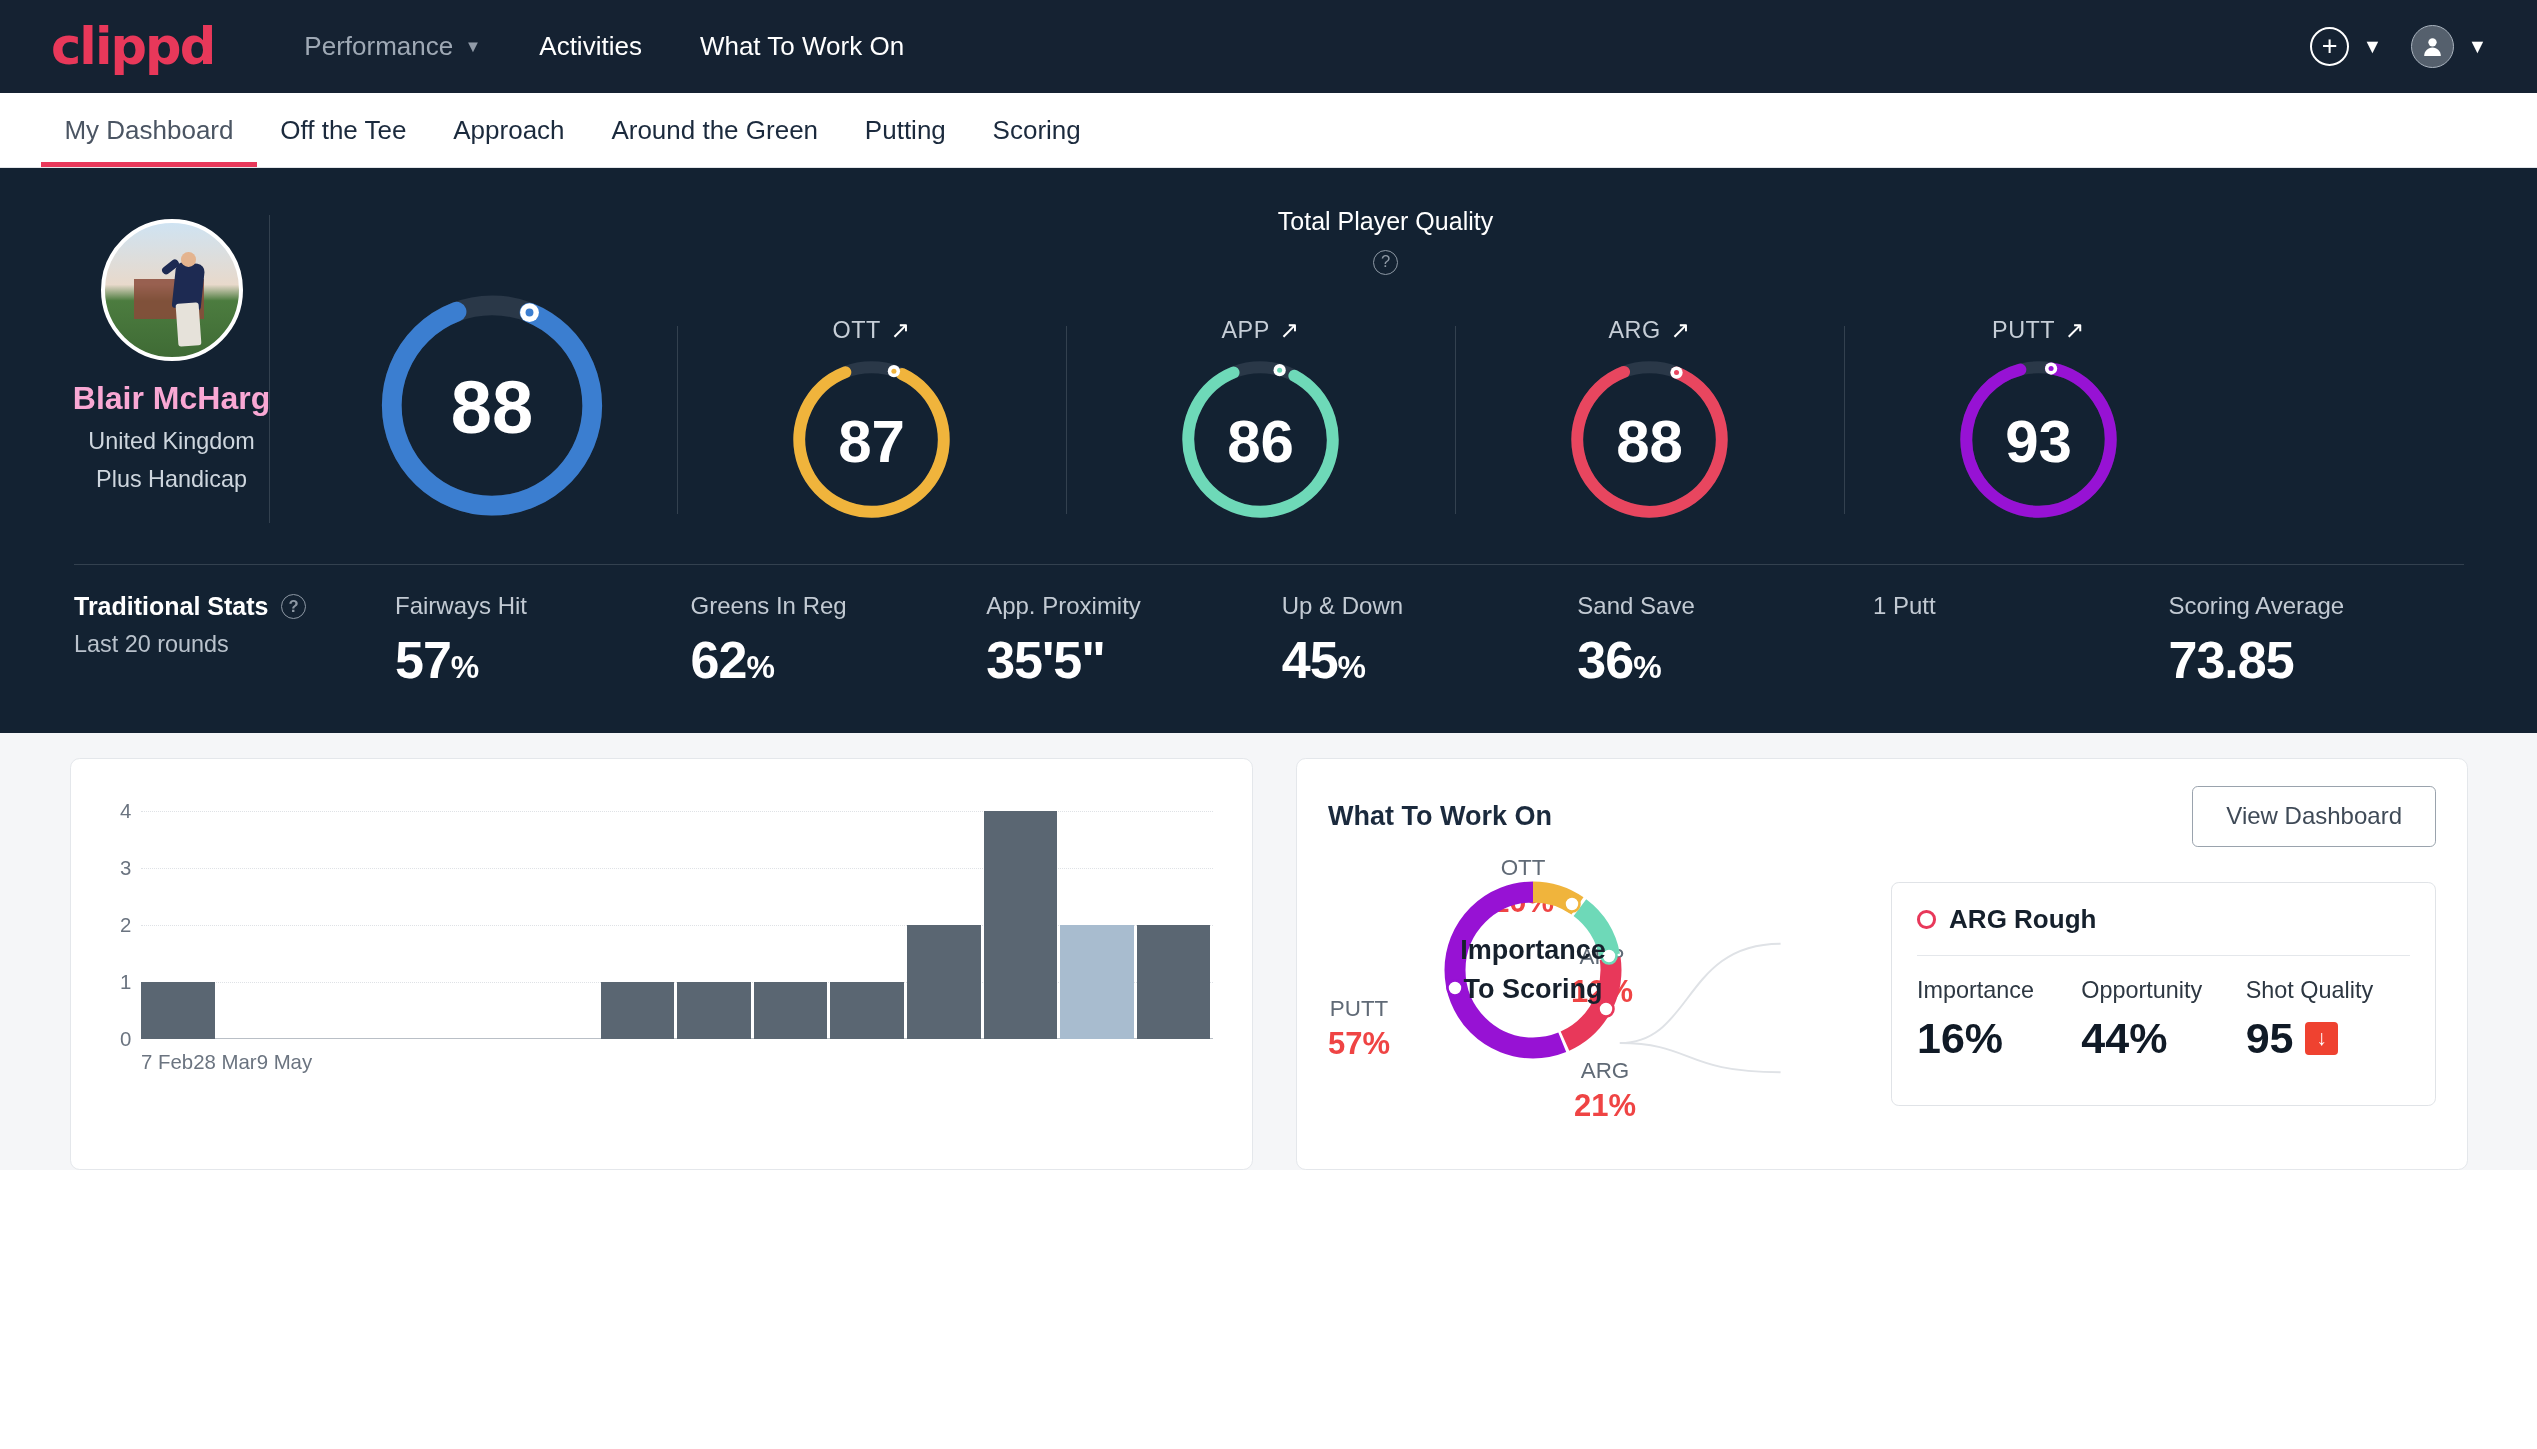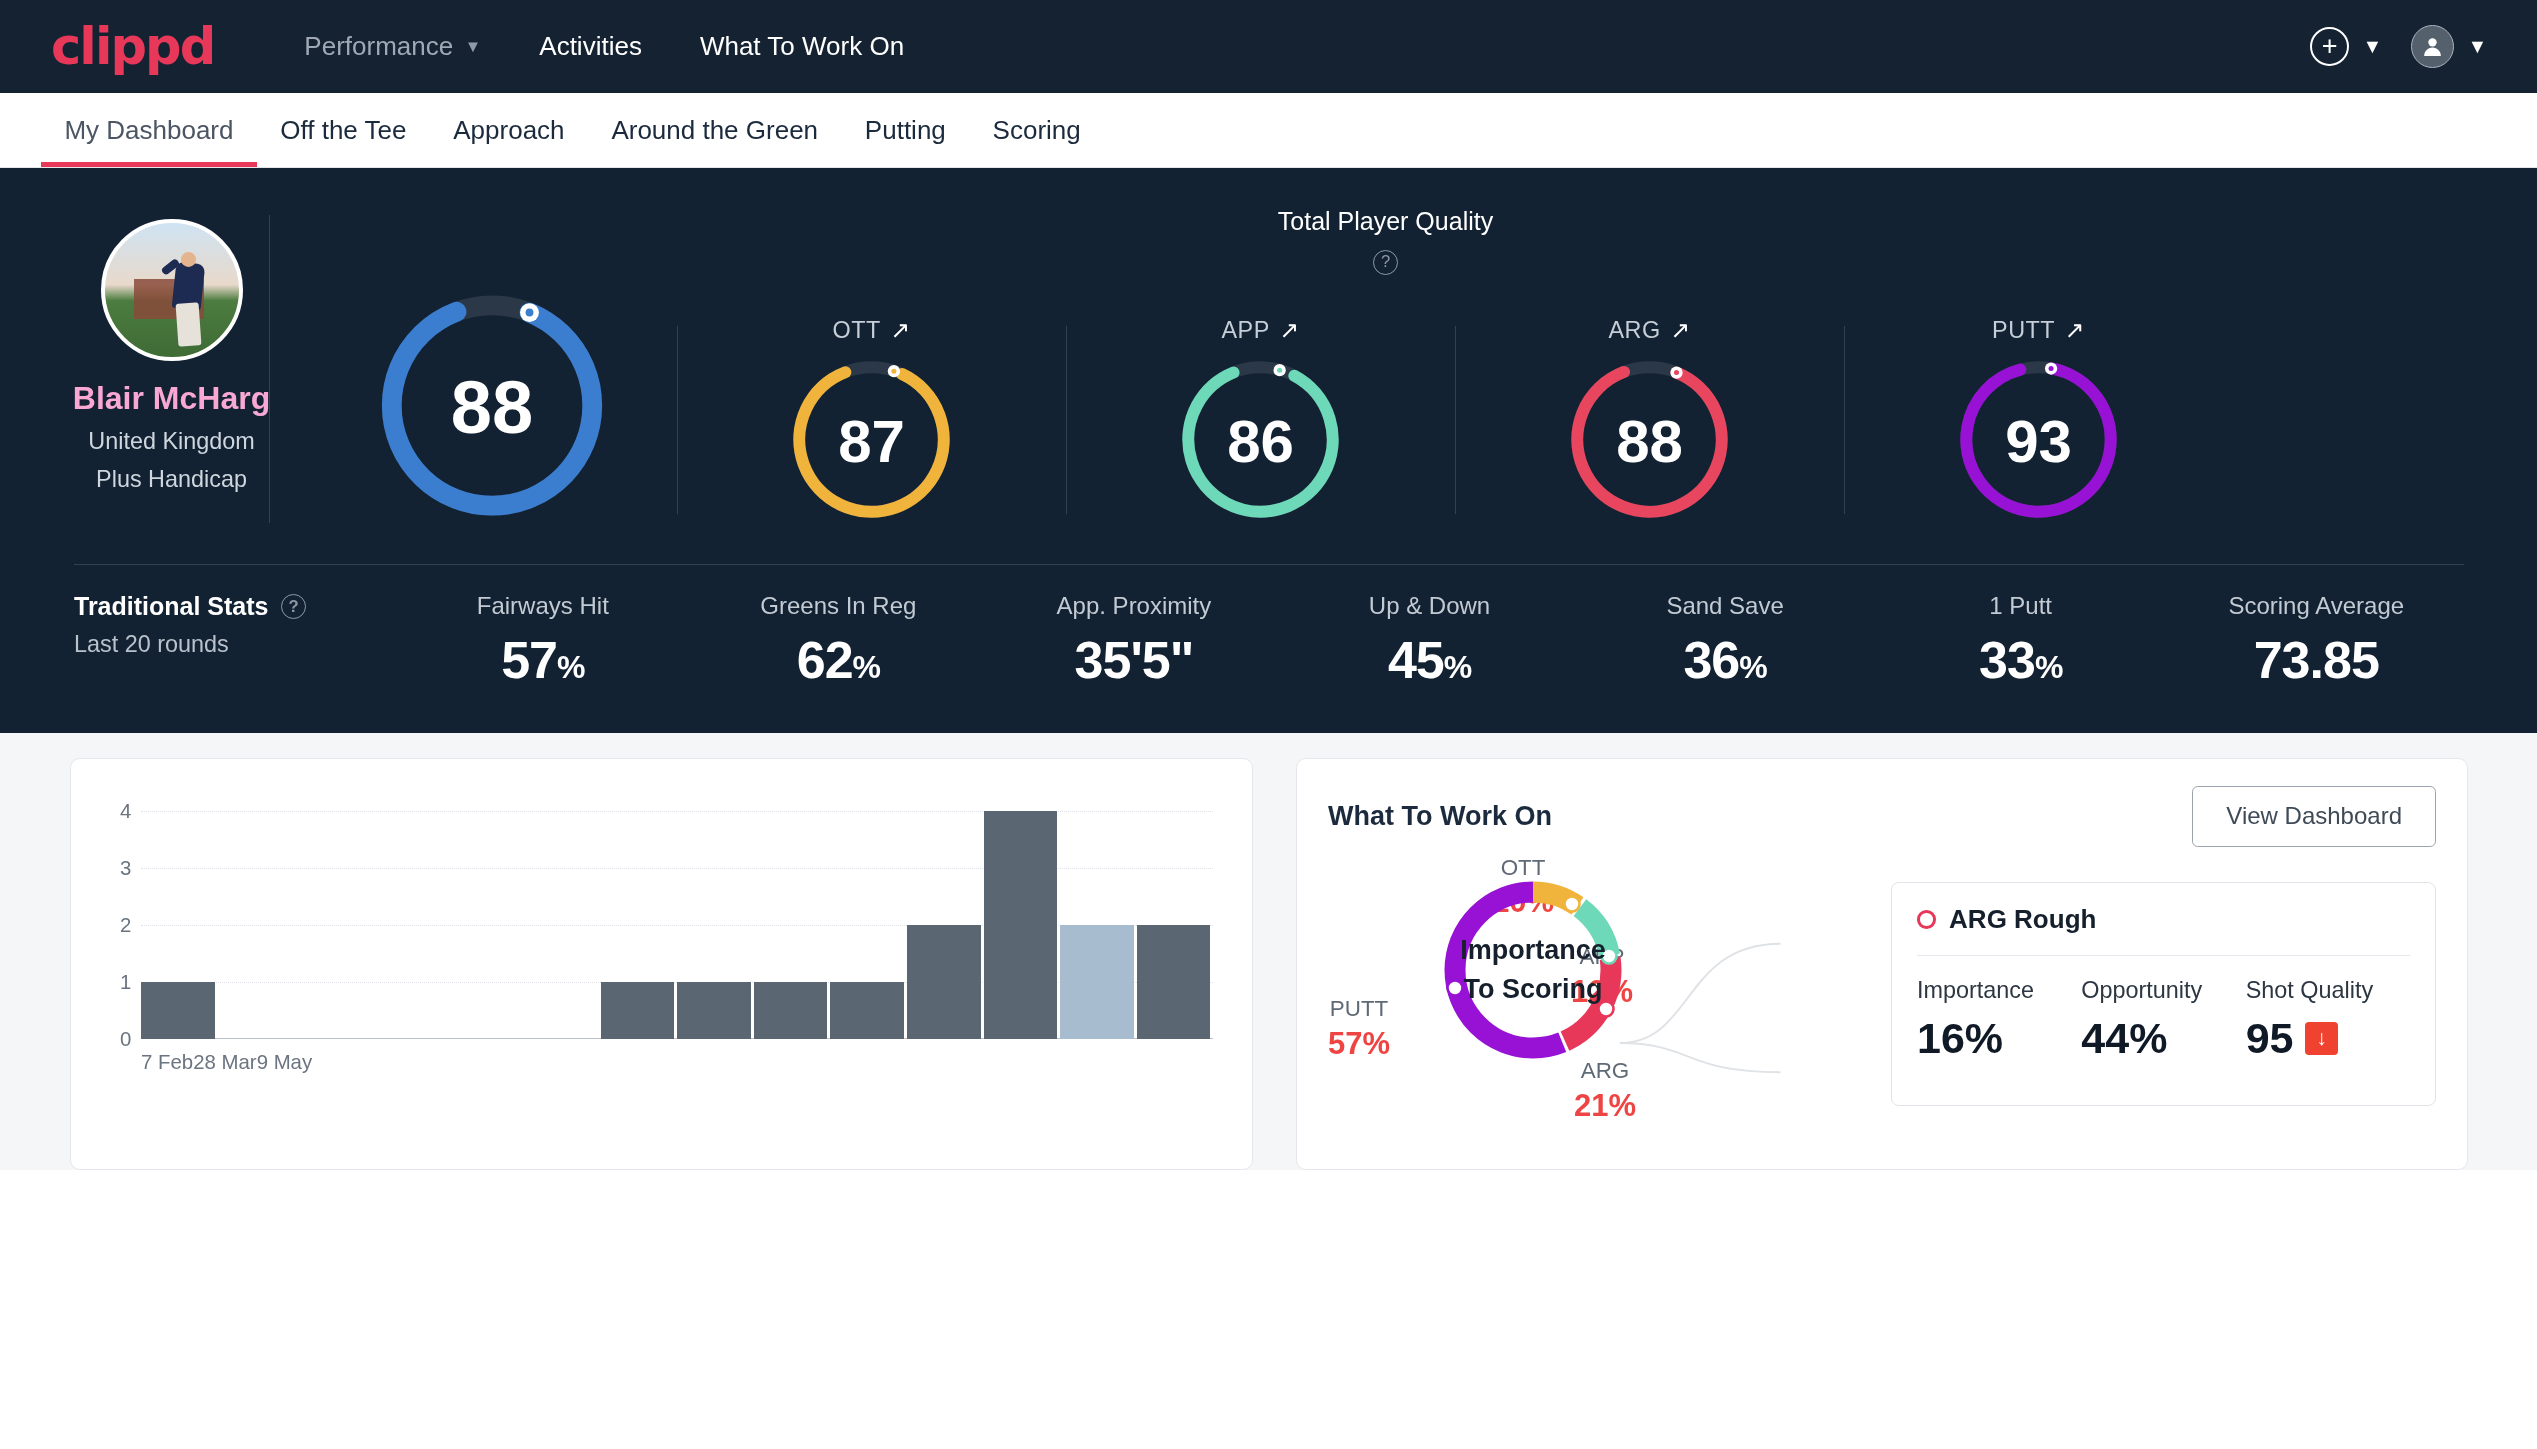--- a/index.html
+++ b/index.html
@@ -111,21 +111,21 @@
   .ring-wrap.big .ring-val { font-size: 74px; }
   .ring-wrap.small .ring-val { font-size: 60px; }
 
   .trad-sep { height:1px; background:#33414f; margin: 33px 74px 0; }
   .trad {
     display:flex; align-items: flex-start; padding: 27px 74px 13.6px;
   }
   .trad-head { width: 321px; }
   .trad-head .t1 { color:#fff; font-size: 25px; font-weight: 700; display:flex; align-items:center; gap:12.7px;}
   .trad-head .t2 { color:#b9c2cc; font-size: 23.4px; margin-top: 9.7px; }
-  .stat { flex: 1; text-align: center; }
+  .stat { flex: 1; text-align: left; }
   .stat .lbl { color:#c2cad3; font-size: 24px; }
   .stat .val { color:#fff; font-size: 52px; font-weight: 700; margin-top: 9.7px; letter-spacing:-1px;}
   .stat .val .u { font-size: 32px; font-weight: 700; }
 
   
   .bottom { background:#f5f6f8; padding: 25px 70px 0; display:flex; gap: 43px; height: 437px;}
   .card {
     background:#fff; border:1px solid #e4e7eb; border-radius: 9.7px;
     padding: 27px 31px; position:relative;
   }
@@ -368,21 +368,20 @@
     <div class="stat">
       <div class="lbl">Up &amp; Down</div>
       <div class="val"><span>45</span><span class="u">%</span></div>
     </div>
     <div class="stat">
       <div class="lbl">Sand Save</div>
       <div class="val"><span>36</span><span class="u">%</span></div>
     </div>
     <div class="stat">
       <div class="lbl">1 Putt</div>
-      <div class="val"><span>33</span><span class="u">%</span></div>
     </div>
     <div class="stat">
       <div class="lbl">Scoring Average</div>
       <div class="val"><span>73.85</span><span class="u"></span></div>
     </div>
   </div>
 </div>
 
 <div class="bottom">
 

